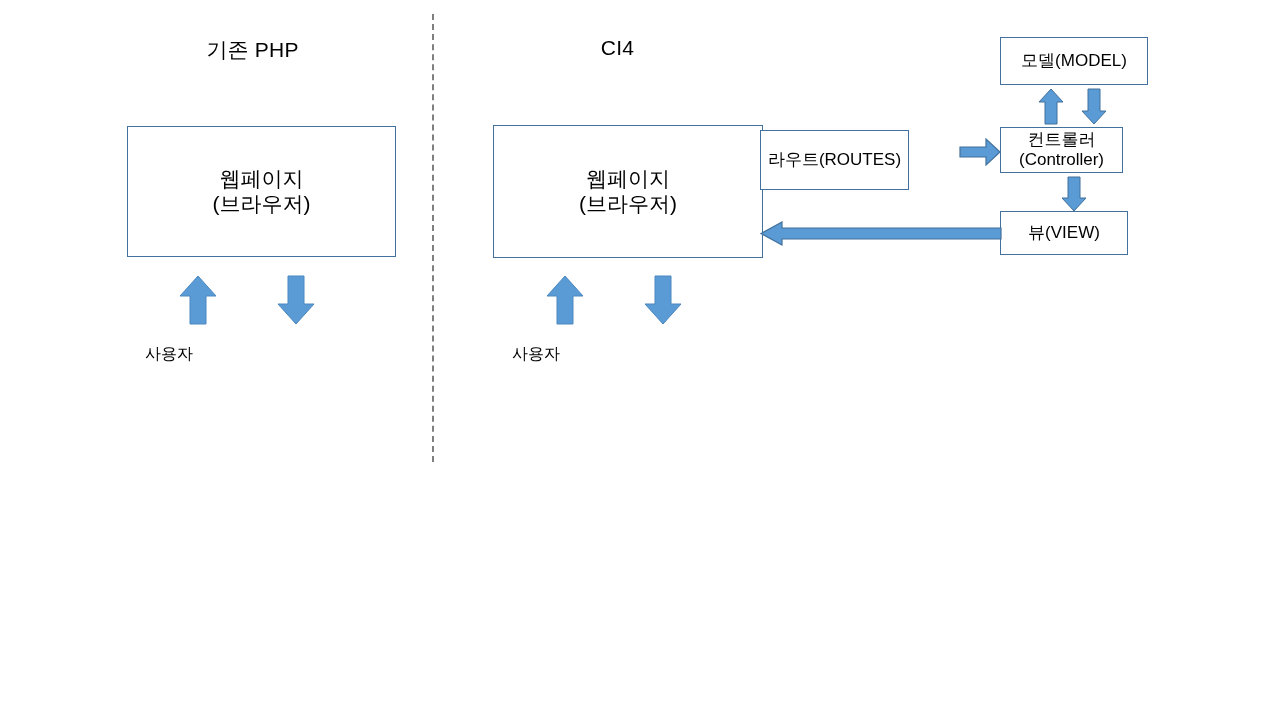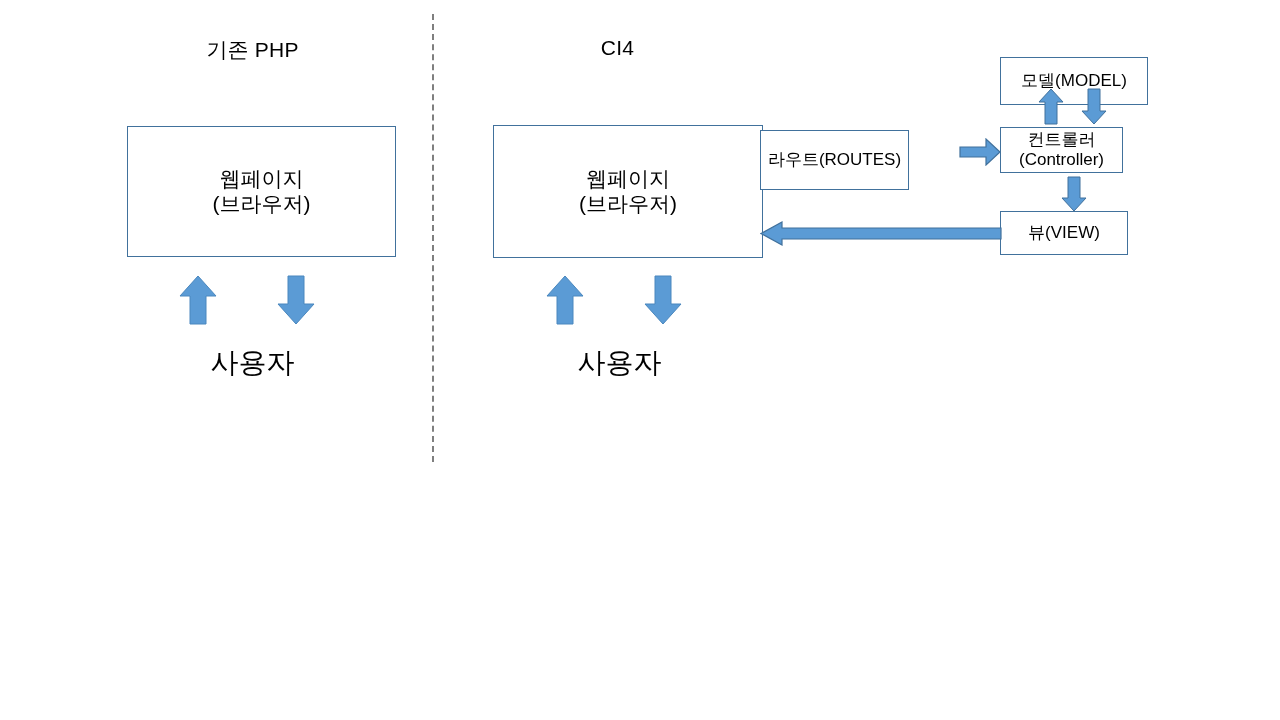--- a/index.html
+++ b/index.html
@@ -37,22 +37,21 @@
     display: flex;
     align-items: center;
     justify-content: center;
     text-align: center;
     line-height: 1.18;
   }
   .box-lg { font-size: 21px; margin-left: 8px; }
   .box-sm { font-size: 17px; }
   .label {
     position: absolute;
-    font-size: 28px;
-    text-align: center;
+    font-size: 16px;
     white-space: nowrap;
     font-family: Liberation Serif, serif;
   }
   .divider {
     position: absolute;
     border-left: 2px dashed #7F7F7F;
     width: 0;
   }
   .arrow {
     position: absolute;
@@ -112,21 +111,21 @@
   </div>
 
   <div class="box box-sm" style="left:760px; top:130px; width:149px; height:60px;">라우트(ROUTES)</div>
 
   <div class="arrow" style="left:959px; top:138px; width:42px; height:28px;">
     <svg width="42" height="28" viewBox="0 0 42 28">
       <polygon points="1,9 27,9 27,1 41,14 27,27 27,19 1,19" fill="#5B9BD5" stroke="#41719C" stroke-width="1.2"></polygon>
     </svg>
   </div>
 
-  <div class="box box-sm" style="left:1000px; top:37px; width:148px; height:48px;margin-top:20px;">모델(MODEL)</div>
+  <div class="box box-sm" style="left:1000px; top:37px; width:148px; height:48px;">모델(MODEL)</div>
 
   <div class="arrow" style="left:1038px; top:88px; width:26px; height:37px;">
     <svg width="26" height="37" viewBox="0 0 26 37">
       <polygon points="13,1 25,14 19,14 19,36 7,36 7,14 1,14" fill="#5B9BD5" stroke="#41719C" stroke-width="1"></polygon>
     </svg>
   </div>
 
   <div class="arrow" style="left:1081px; top:88px; width:26px; height:37px;">
     <svg width="26" height="37" viewBox="0 0 26 37">
       <polygon points="13,36 1,23 7,23 7,1 19,1 19,23 25,23" fill="#5B9BD5" stroke="#41719C" stroke-width="1"></polygon>

